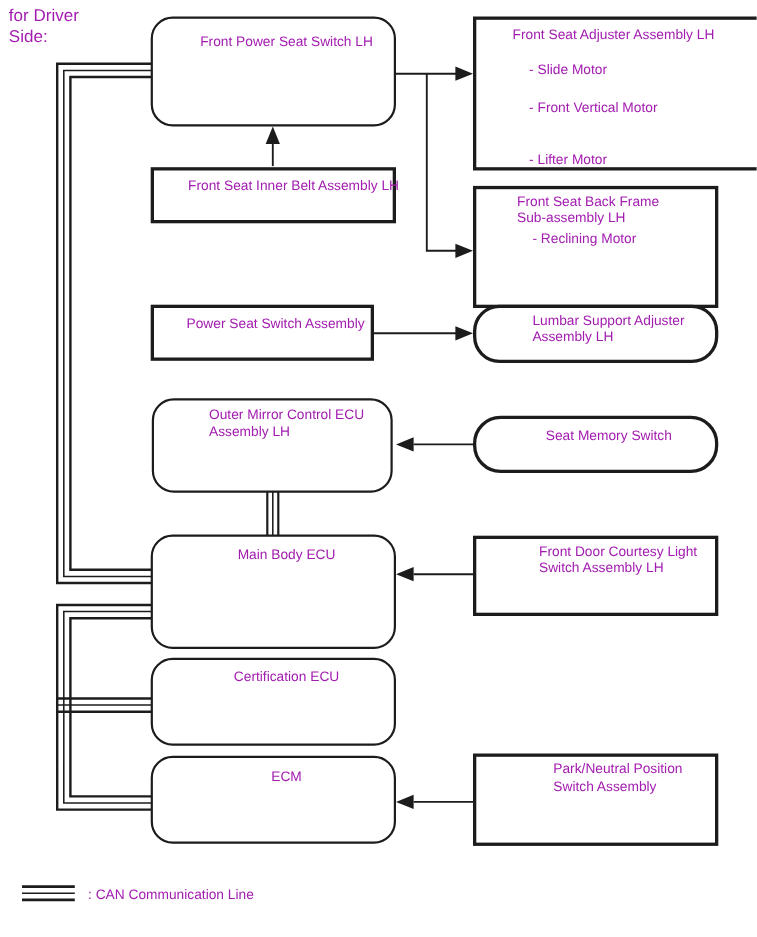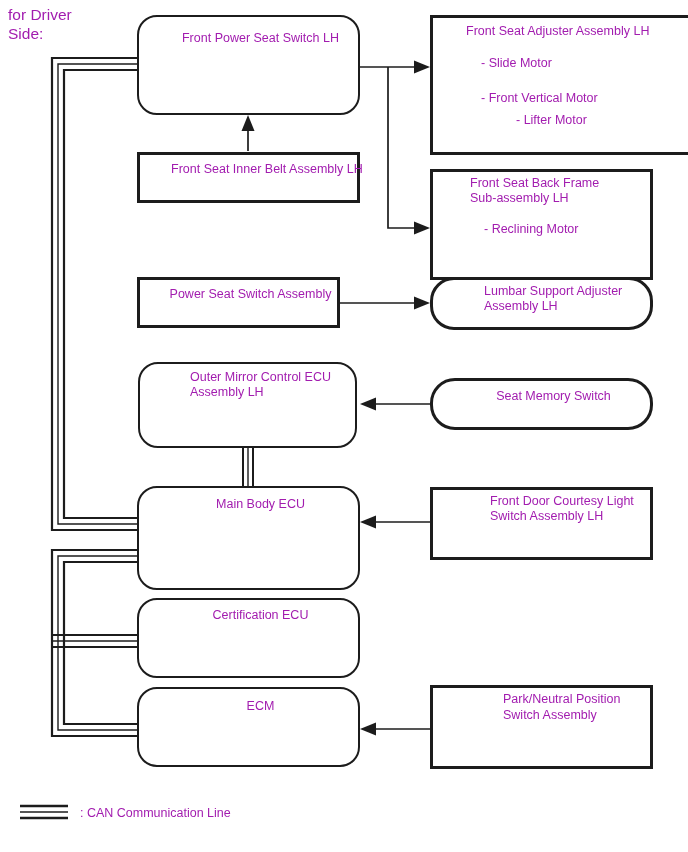--- a/index.html
+++ b/index.html
@@ -122,27 +122,27 @@
   </div>
 
   <div class="node rounded" style="left:137px; top:687px; width:223px; height:80px;">
     <span class="lbl center" style="top:10px;">ECM</span>
   </div>
 
   <div class="node" style="left:430px; top:15px; width:264px; height:140px;">
     <span class="lbl" style="left:9px; top:6px;">Front Seat Adjuster Assembly LH</span>
     <span class="lbl" style="left:24px; top:38px;">- Slide Motor</span>
     <span class="lbl" style="left:24px; top:73px;">- Front Vertical Motor</span>
-    <span class="lbl" style="left:24px; top:95px;margin-left:35px;">- Lifter Motor</span>
+    <span class="lbl" style="left:24px; top:120px;">- Lifter Motor</span>
   </div>
 
   <div class="node" style="left:430px; top:169px; width:223px; height:111px;">
     <span class="lbl" style="left:13px; top:4px;">Front Seat Back Frame</span>
     <span class="lbl" style="left:13px; top:19px;">Sub-assembly LH</span>
-    <span class="lbl" style="left:27px; top:50px;">- Reclining Motor</span>
+    <span class="lbl" style="left:27px; top:38px;">- Reclining Motor</span>
   </div>
 
   <div class="node" style="left:430px; top:277px; width:223px; height:53px;border-radius:24px;">
     <span class="lbl" style="left:27px; top:4px;">Lumbar Support Adjuster</span>
     <span class="lbl" style="left:27px; top:19px;">Assembly LH</span>
   </div>
 
   <div class="node" style="left:430px; top:378px; width:223px; height:52px;border-radius:25px;">
     <span class="lbl center" style="top:8px;">Seat Memory Switch</span>
   </div>

